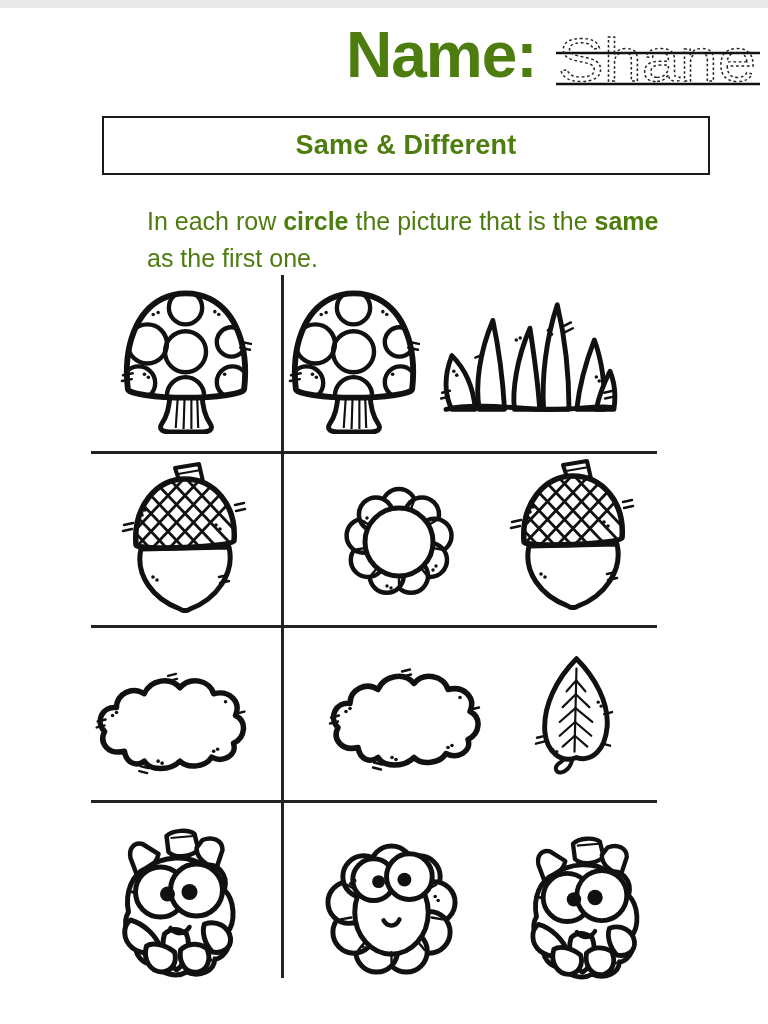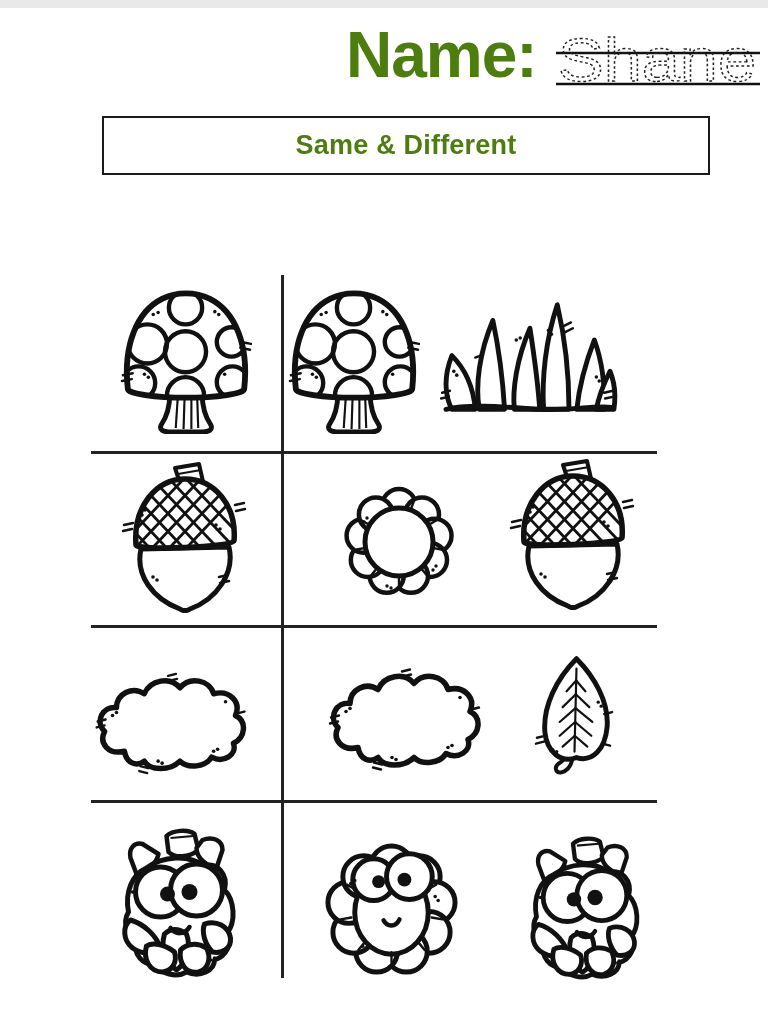--- a/index.html
+++ b/index.html
@@ -309,20 +309,24 @@
   <svg class="traced-name" width="210" height="66">
     <line x1="2" y1="27" x2="206" y2="27" stroke="#111" stroke-width="2.4"></line>
     <line x1="2" y1="58" x2="206" y2="58" stroke="#111" stroke-width="2.6"></line>
     <text x="4" y="55" font-family="Liberation Sans, sans-serif" font-size="62" fill="none" stroke="#222" stroke-width="1.4" stroke-dasharray="2.5,2.4" textLength="198" lengthAdjust="spacingAndGlyphs">Shane</text>
   </svg>
 
   <div class="title-box">
     <span class="title">Same &amp; Different</span>
   </div>
 
+  <div class="instructions">
+    <div><span>In each row </span><b>circle</b><span> the picture that is the </span><b>same</b></div>
+    <div><span>as the first one.</span></div>
+  </div>
 
   <div class="divider v-div"></div>
   <div class="divider h-div h-div1"></div>
   <div class="divider h-div h-div2"></div>
   <div class="divider h-div h-div3"></div>
 
   <svg class="cell-img" style="left:120px;top:281px" width="132" height="145">
       <use width="100%" height="100%" href="#sym-mushroom"></use>
     </svg>
   <svg class="cell-img" style="left:288px;top:281px" width="132" height="145">

